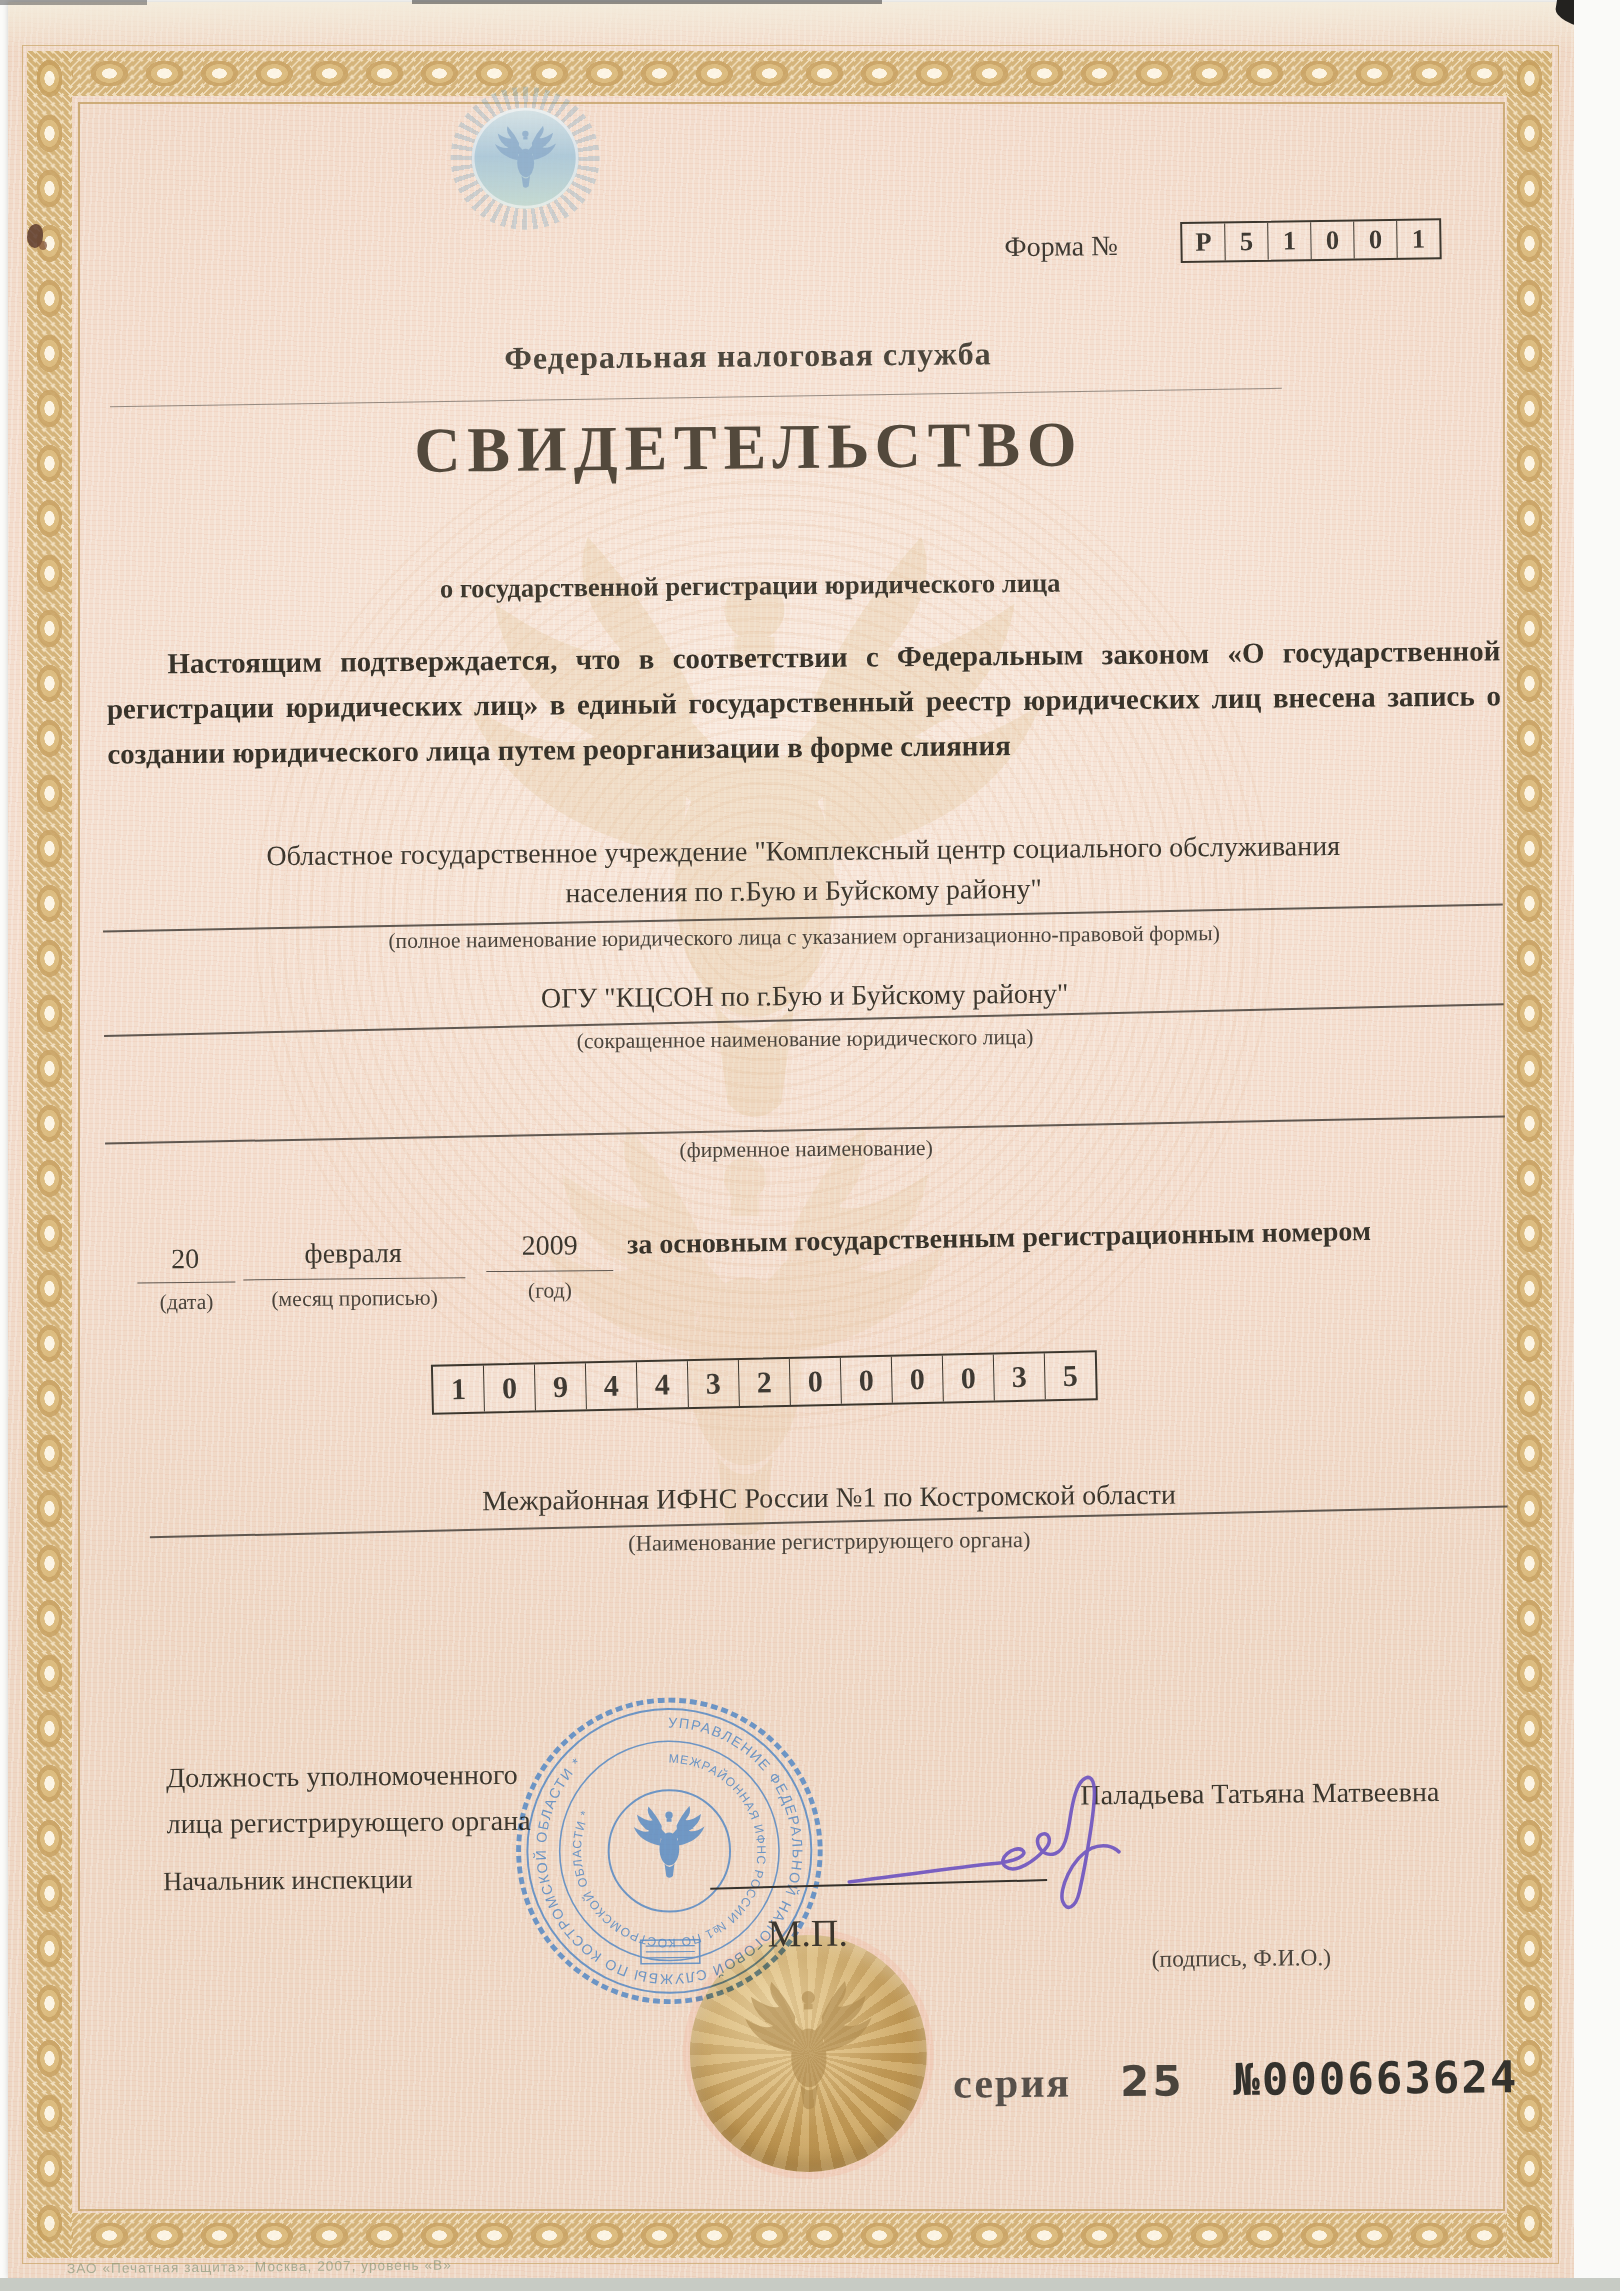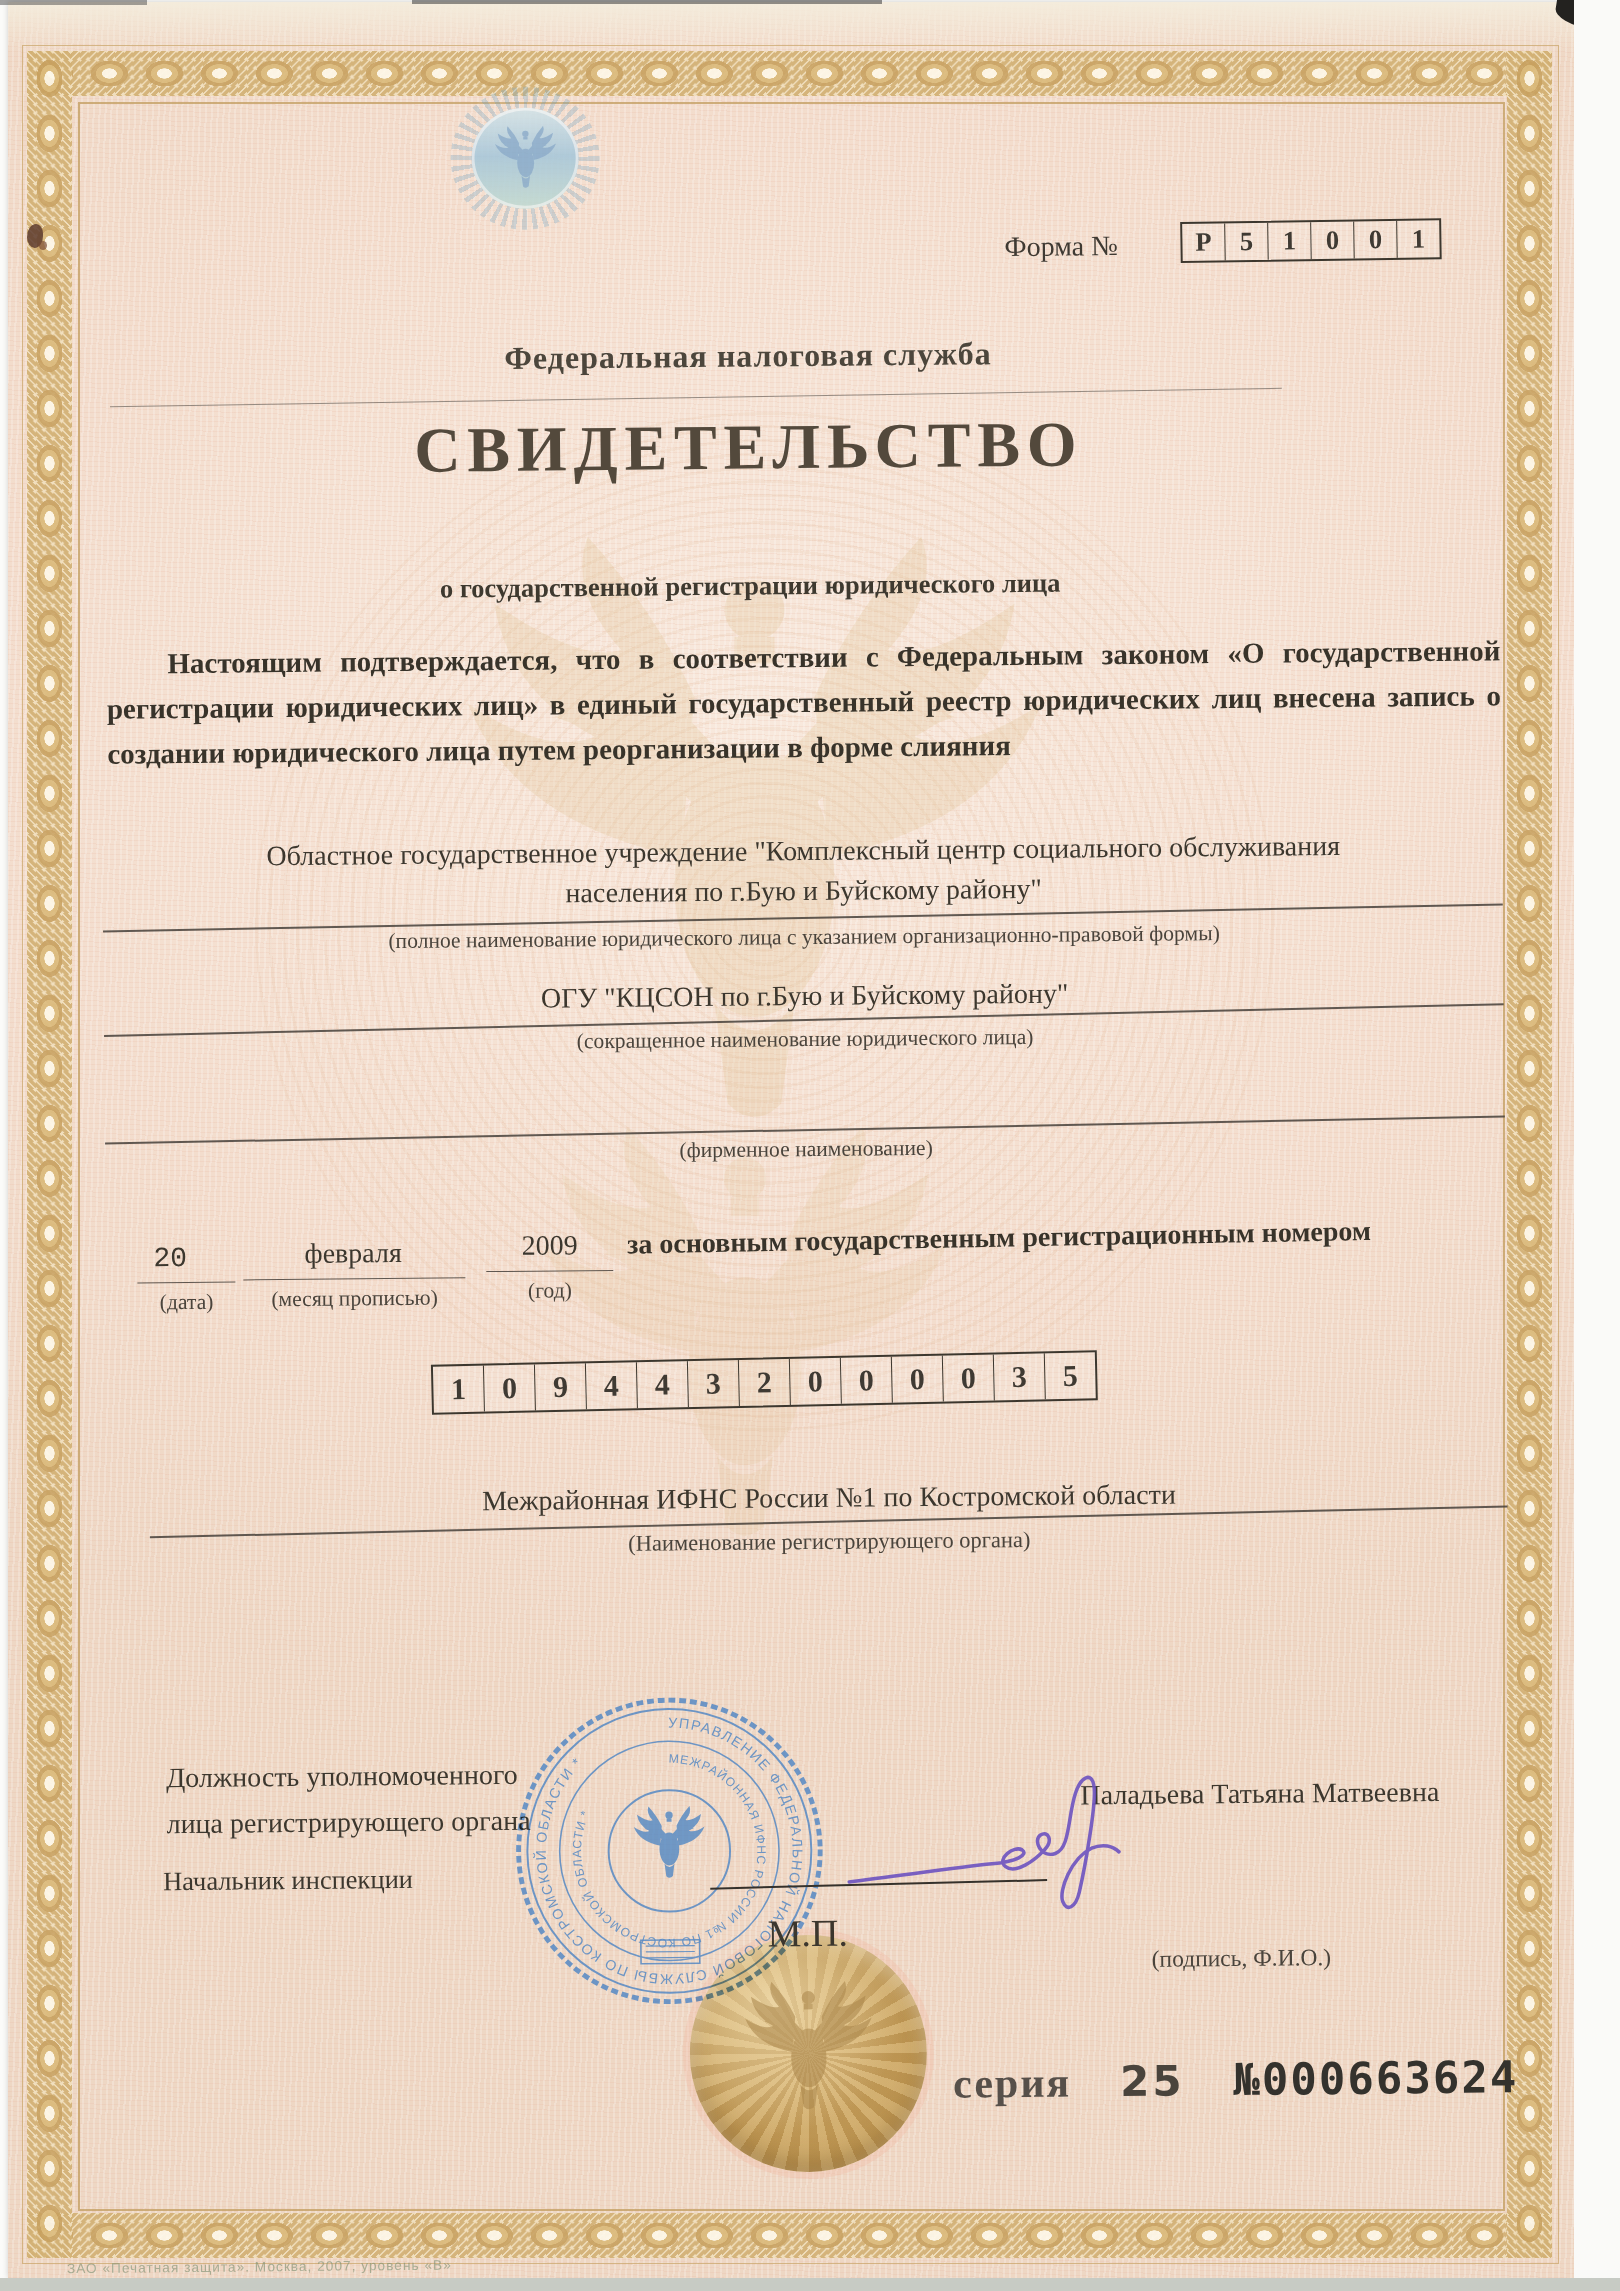--- a/index.html
+++ b/index.html
@@ -193,21 +193,21 @@
   <div class="rule" style="left:104px;top:917px;width:1400px;transform:rotate(-0.55deg);"></div>
   <div class="abs ctr cap" style="left:108px;top:925px;width:1394px;">(полное наименование юридического лица с указанием организационно-правовой формы)</div>
 
   <div class="abs ctr nameline" style="left:108px;top:980px;width:1394px;">ОГУ "КЦСОН по г.Бую и Буйскому району"</div>
   <div class="rule" style="left:104px;top:1019px;width:1400px;transform:rotate(-0.75deg);"></div>
   <div class="abs ctr cap" style="left:108px;top:1027px;width:1394px;">(сокращенное наименование юридического лица)</div>
 
   <div class="rule" style="left:104px;top:1129px;width:1400px;transform:rotate(-0.55deg);"></div>
   <div class="abs ctr cap" style="left:108px;top:1137px;width:1394px;">(фирменное наименование)</div>
 
-  <div class="abs ctr val" style="left:121px;top:1237px;width:94px;font-family:Liberation Mono, monospace;">20</div>
+  <div class="abs ctr val" style="left:136px;top:1237px;width:94px;">20</div>
   <div class="rule thin" style="left:135px;top:1276px;width:98px;"></div>
   <div class="abs ctr cap" style="left:125px;top:1284px;width:118px;">(дата)</div>
 
   <div class="abs ctr val" style="left:243px;top:1233px;width:216px;">февраля</div>
   <div class="rule thin" style="left:241px;top:1274px;width:222px;"></div>
   <div class="abs ctr cap" style="left:241px;top:1282px;width:222px;">(месяц прописью)</div>
 
   <div class="abs ctr val" style="left:486px;top:1227px;width:123px;">2009</div>
   <div class="rule thin" style="left:484px;top:1268px;width:127px;"></div>
   <div class="abs ctr cap" style="left:484px;top:1276px;width:127px;">(год)</div>

